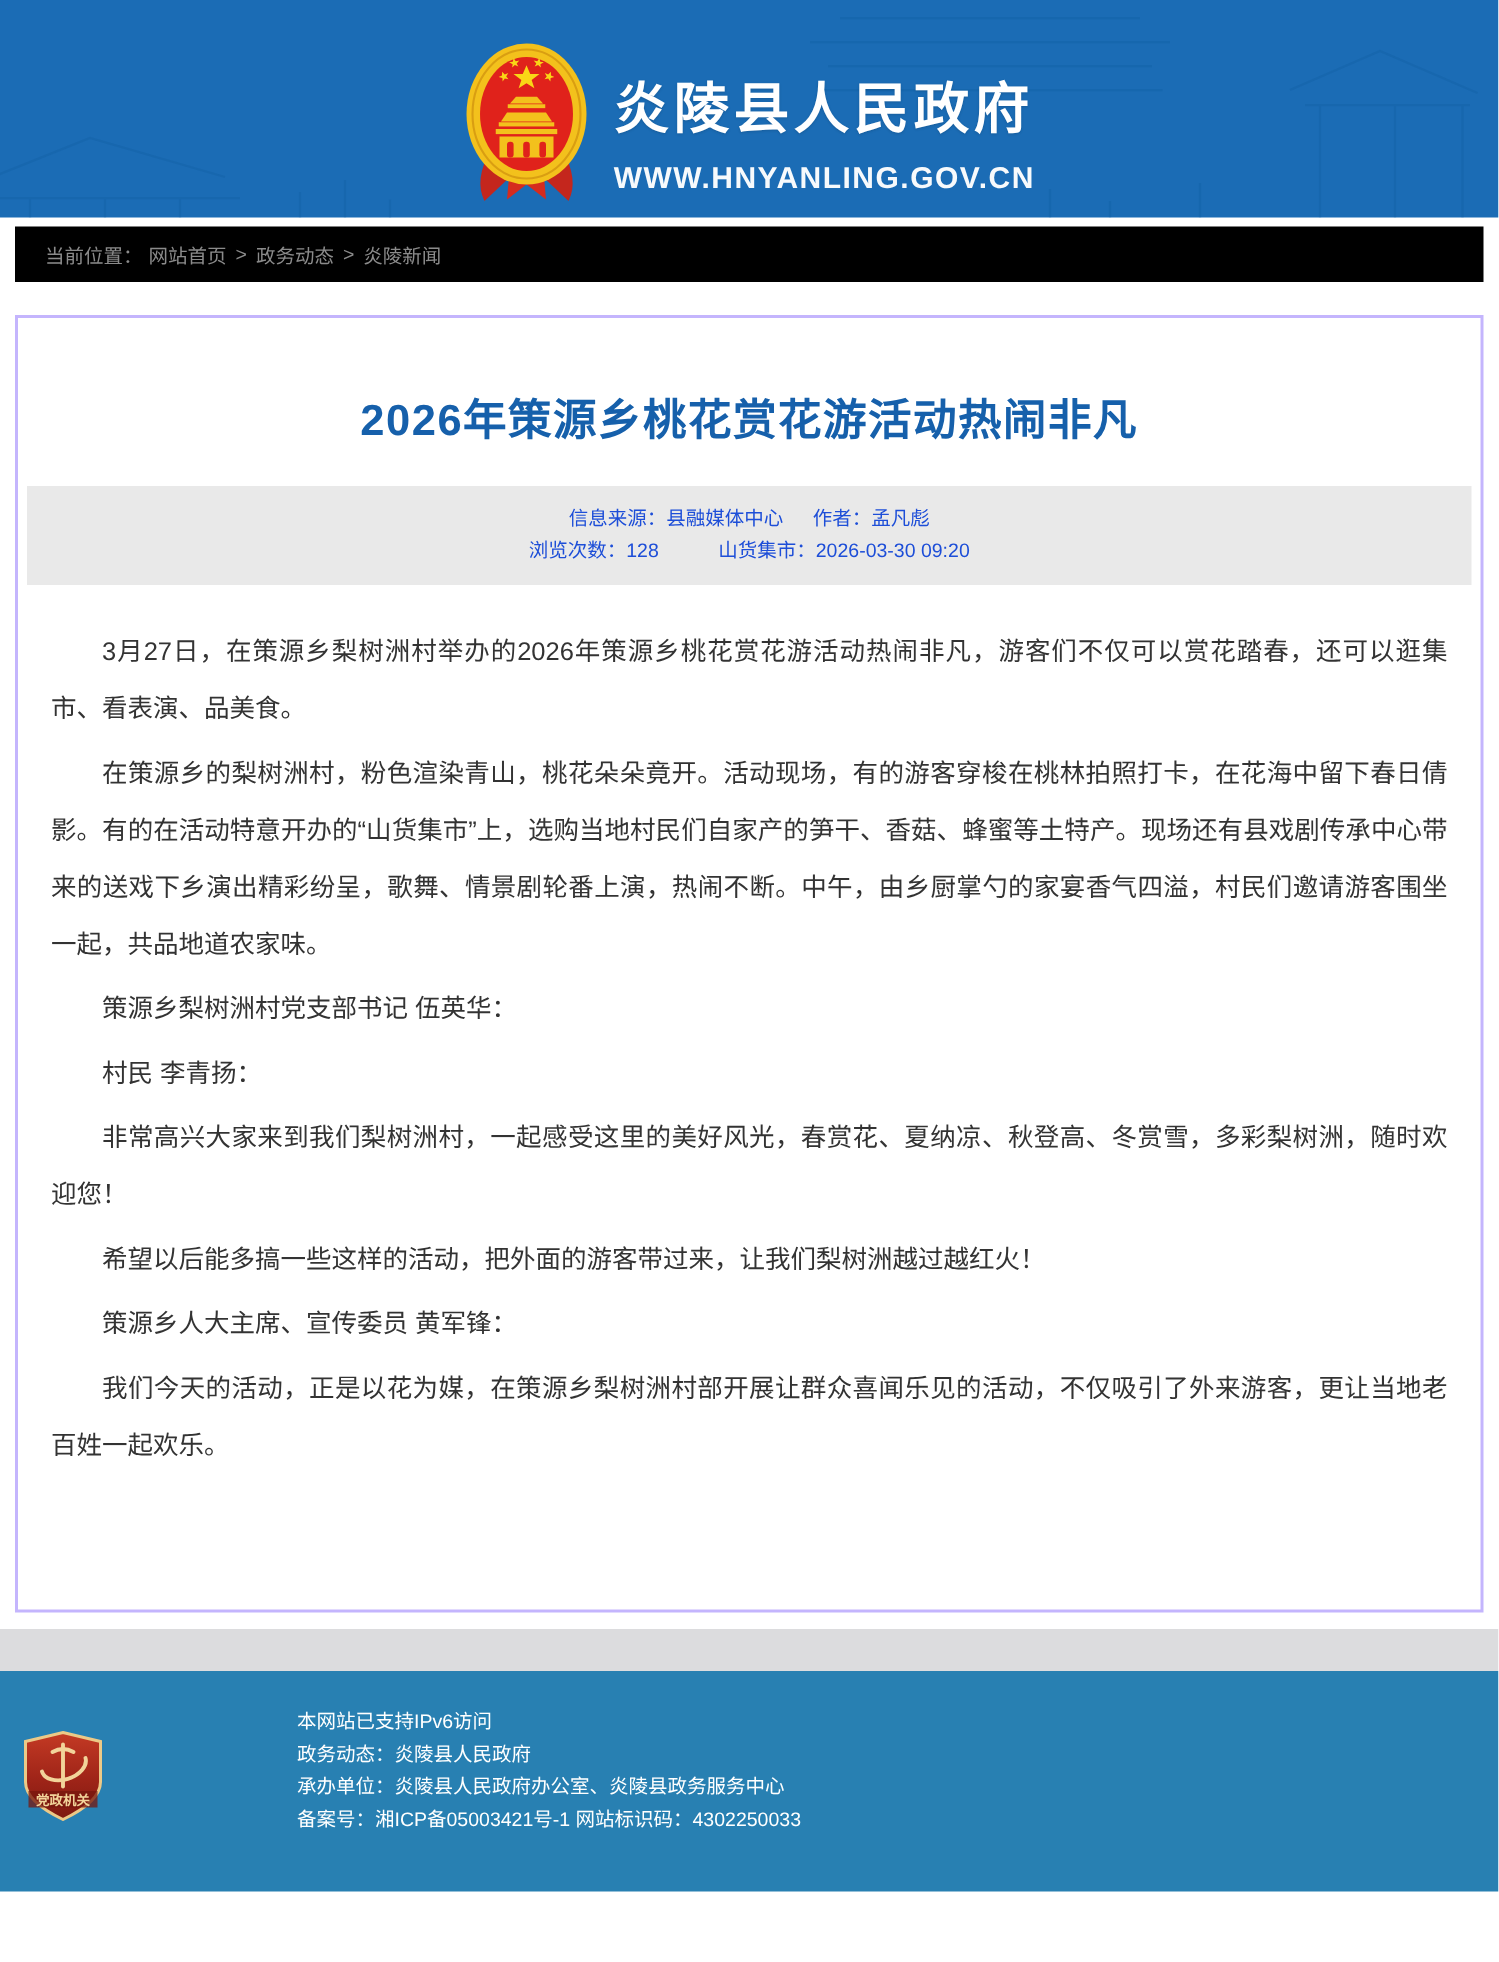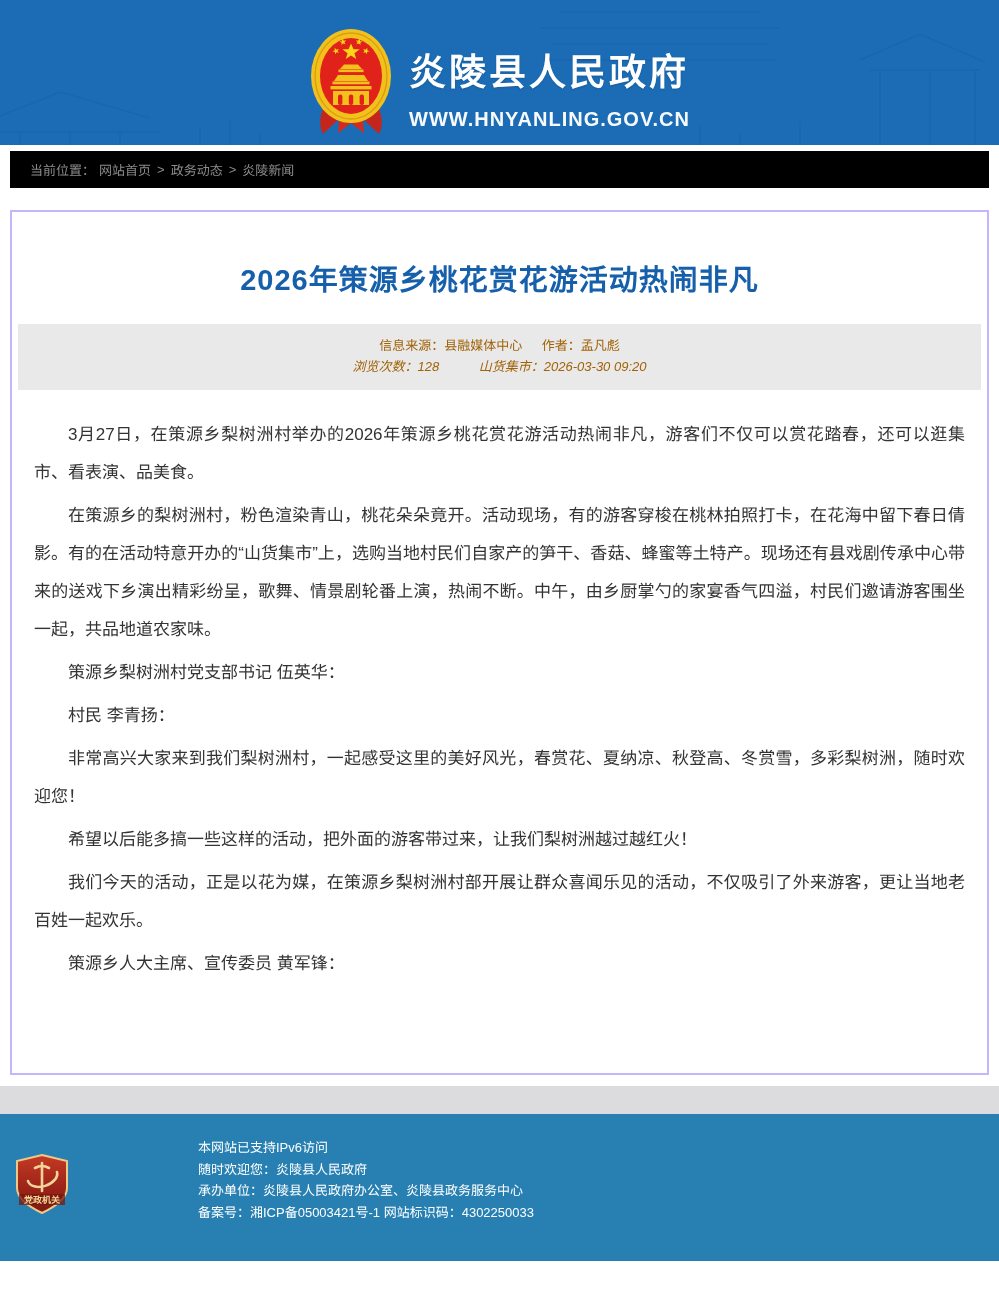--- a/index.html
+++ b/index.html
@@ -71,27 +71,27 @@
     color:#1660ab;
     font-size:29px;
     font-weight:bold;
     letter-spacing:1px;
     font-family:"Liberation Sans","DejaVu Sans",sans-serif;
   }
   .meta {
     margin:26px 6px 0;
     background:#e9e9e9;
     text-align:center;
-    color:#a16207;
+    color:#1d4ed8;
     font-size:13px;
     padding:11px 0 13px;
   }
   .meta-line { line-height:21px; }
   .meta-line .pair { margin:0 8px; }
-  .meta-line .pair2 { margin:0 18px;font-style:italic; }
+  .meta-line .pair2 { margin:0 18px; }
 
   .article-body { margin:26px 22px 0; }
   .article-body p {
     font-size:17px;
     color:#333333;
     line-height:38px;
     text-indent:2em;
     margin-bottom:5px;
     text-align:justify;
   }
@@ -187,22 +187,22 @@
     </div>
   </div>
 
   <div class="article-body">
     <p>3月27日，在策源乡梨树洲村举办的2026年策源乡桃花赏花游活动热闹非凡，游客们不仅可以赏花踏春，还可以逛集市、看表演、品美食。</p>
     <p>在策源乡的梨树洲村，粉色渲染青山，桃花朵朵竟开。活动现场，有的游客穿梭在桃林拍照打卡，在花海中留下春日倩影。有的在活动特意开办的“山货集市”上，选购当地村民们自家产的笋干、香菇、蜂蜜等土特产。现场还有县戏剧传承中心带来的送戏下乡演出精彩纷呈，歌舞、情景剧轮番上演，热闹不断。中午，由乡厨掌勺的家宴香气四溢，村民们邀请游客围坐一起，共品地道农家味。</p>
     <p>策源乡梨树洲村党支部书记 伍英华：</p>
     <p>村民 李青扬：</p>
     <p>非常高兴大家来到我们梨树洲村，一起感受这里的美好风光，春赏花、夏纳凉、秋登高、冬赏雪，多彩梨树洲，随时欢迎您！</p>
     <p>希望以后能多搞一些这样的活动，把外面的游客带过来，让我们梨树洲越过越红火！</p>
+    <p>策源乡人大主席、宣传委员 黄军锋：</p>
     <p>我们今天的活动，正是以花为媒，在策源乡梨树洲村部开展让群众喜闻乐见的活动，不仅吸引了外来游客，更让当地老百姓一起欢乐。</p>
-    <p>策源乡人大主席、宣传委员 黄军锋：</p>
   </div>
 </div>
 
 <div class="gray-strip"></div>
 
 <div class="footer">
   <svg class="footer-badge" width="56" height="60" viewBox="0 0 56 60">
     <defs>
       <linearGradient id="bgrad" x1="0" y1="0" x2="0" y2="1">
         <stop offset="0" stop-color="#c43a24"></stop>
@@ -215,17 +215,17 @@
       <path d="M28,9 V37"></path>
       <path d="M14,27 a14,9 -18 1 0 29,-9"></path>
       <path d="M21,14 q7,-4 14,0"></path>
     </g>
     <rect x="5" y="40" width="46" height="11" fill="#77170e" opacity="0.75"></rect>
     <text x="28" y="49" text-anchor="middle" font-size="9" font-weight="bold" fill="#f2d49a">党政机关</text>
   </svg>
 
   <div class="footer-text">
     <div class="footer-line">本网站已支持IPv6访问</div>
-    <div class="footer-line">随时欢迎您：炎陵县人民政府</div>
+    <div class="footer-line">政务动态：炎陵县人民政府</div>
     <div class="footer-line">承办单位：炎陵县人民政府办公室、炎陵县政务服务中心</div>
     <div class="footer-line">备案号：湘ICP备05003421号-1 网站标识码：4302250033</div>
   </div>
 </div>
 
 </body></html>

